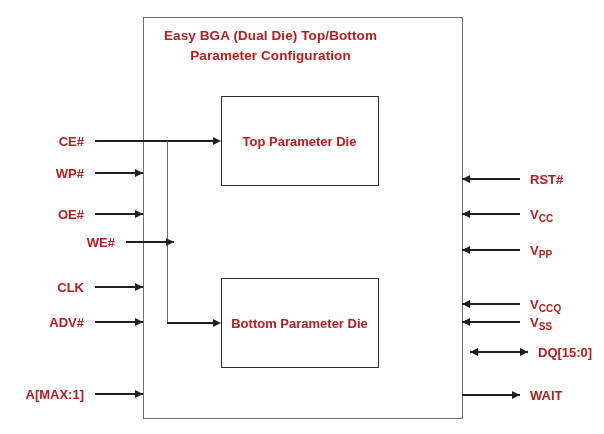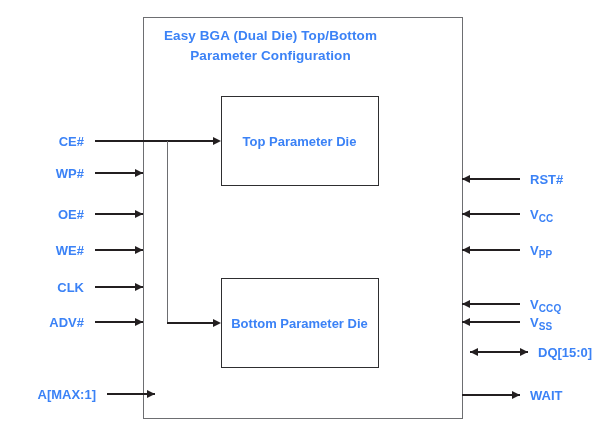--- a/index.html
+++ b/index.html
@@ -6,21 +6,21 @@
     margin: 0;
     padding: 0;
     background: #ffffff;
   }
   #stage {
     position: relative;
     width: 604px;
     height: 434px;
     background: #ffffff;
     font-family: "Liberation Sans", "DejaVu Sans", sans-serif;
-    color: #3b82f6;
+    color: #b91c1c;
     overflow: hidden;
   }
 
   
   .outer-box {
     position: absolute;
     left: 142.5px;
     top: 16.5px;
     width: 320px;
     height: 402.5px;
@@ -191,42 +191,42 @@
           <i class="head r"></i>
         </span>
       </div>
       <div class="pin-row left" style="top: 204px;">
         <span class="pin-label">OE#</span>
         <span class="arrow">
           <i class="shaft"></i>
           <i class="head r"></i>
         </span>
       </div>
-      <div class="pin-row left" style="top: 240px;">
+      <div class="pin-row left" style="top: 232px; padding-left: 31px;">
         <span class="pin-label">WE#</span>
         <span class="arrow">
           <i class="shaft"></i>
           <i class="head r"></i>
         </span>
       </div>
       <div class="pin-row left" style="top: 277px;">
         <span class="pin-label">CLK</span>
         <span class="arrow">
           <i class="shaft"></i>
           <i class="head r"></i>
         </span>
       </div>
       <div class="pin-row left" style="top: 312px;">
         <span class="pin-label">ADV#</span>
         <span class="arrow">
           <i class="shaft"></i>
           <i class="head r"></i>
         </span>
       </div>
-      <div class="pin-row left" style="top: 384px; padding-left: 12px;">
+      <div class="pin-row left" style="top: 384px;">
         <span class="pin-label">A[MAX:1]</span>
         <span class="arrow">
           <i class="shaft"></i>
           <i class="head r"></i>
         </span>
       </div>
     </div>
   <div id="right-pins">
       <div class="pin-row right" style="top: 169px;">
         <span class="arrow">

